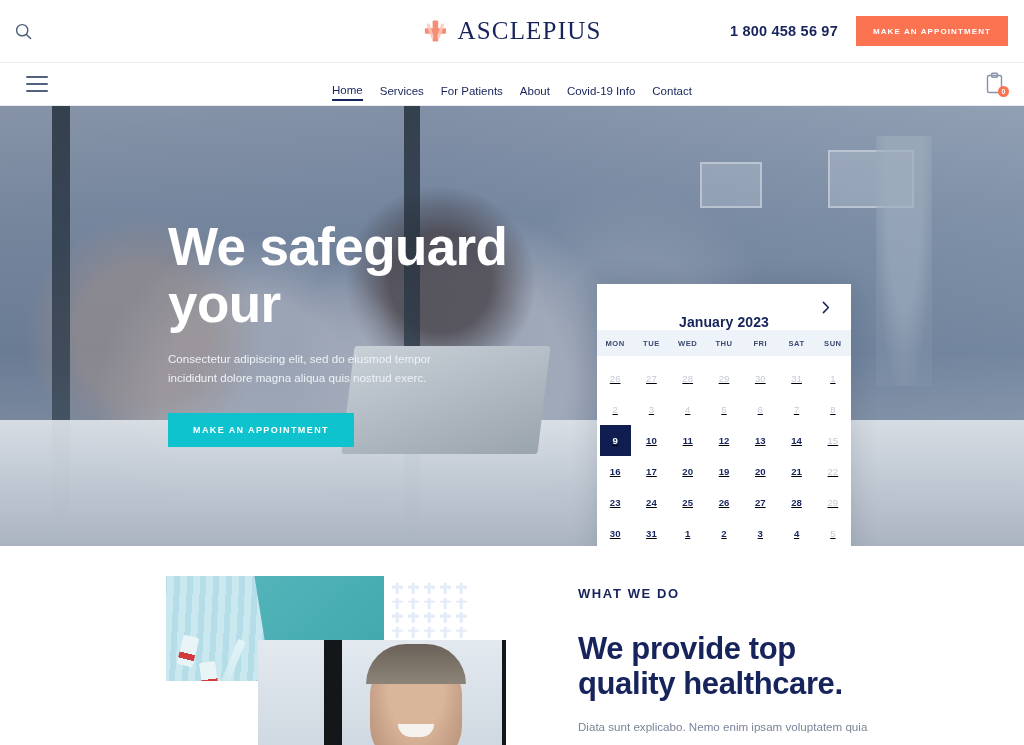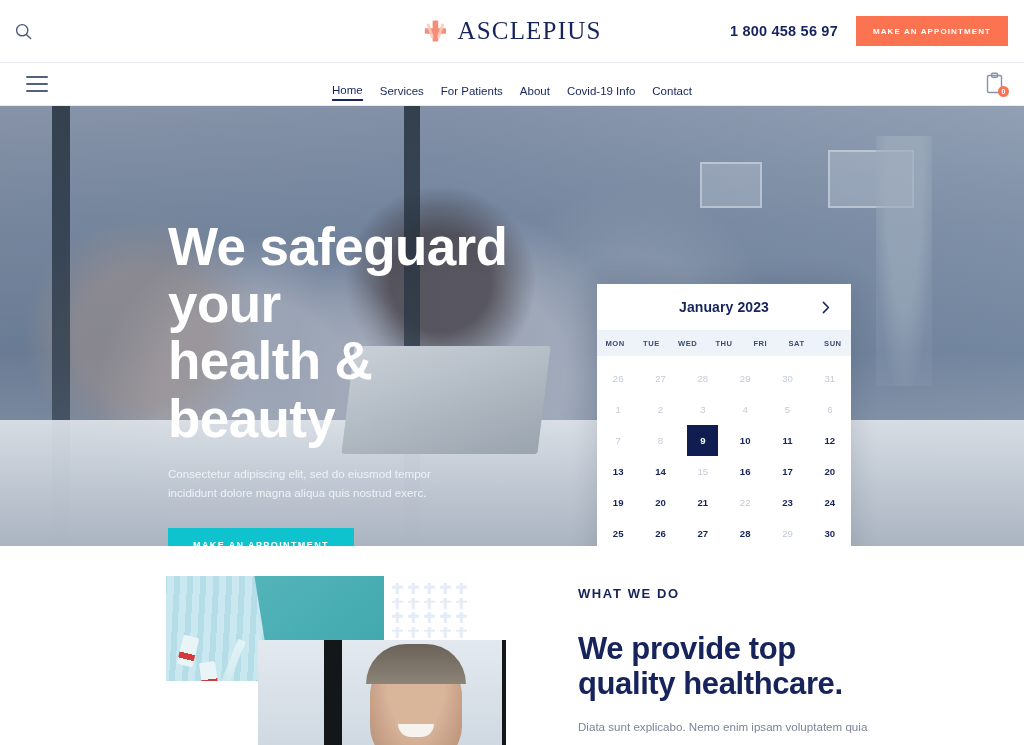--- a/index.html
+++ b/index.html
@@ -233,21 +233,21 @@
     top: 178px;
     width: 254px;
     background: #ffffff;
     z-index: 5;
     box-shadow: 0 2px 26px rgba(10,20,45,0.14);
     padding-bottom: 18px;
   }
   .cal-head {
     height: 46px;
     display: flex;
-    align-items: center;
+    align-items: flex-end;
     justify-content: center;
     position: relative;
   }
   .cal-title {
     font-size: 14px;
     font-weight: bold;
     color: #17245c;
     letter-spacing: 0.1px;
   }
   .cal-next {
@@ -271,23 +271,24 @@
   }
   .cal-dow div {
     text-align: center;
     font-size: 7.6px;
     font-weight: bold;
     letter-spacing: 0.5px;
     color: #3c4a70;
   }
   .cal-grid {
     display: grid;
-    grid-template-columns: repeat(6, 1fr);
+    grid-template-columns: repeat(7, 1fr);
     grid-auto-rows: 31px;
     margin-top: 7px;
+    text-decoration: underline;
   }
   .cal-cell {
     display: flex;
     align-items: center;
     justify-content: center;
     font-size: 9.6px;
     font-weight: bold;
     color: #17245c;
     cursor: pointer;
   }
@@ -488,21 +489,20 @@
   <div class="hero-win-r"></div>
   <div class="hero-frame" style="left:828px;top:44px;width:86px;height:58px;"></div>
   <div class="hero-frame" style="left:700px;top:56px;width:62px;height:46px;"></div>
   <div class="hero-skel"></div>
   <div class="hero-desk"></div>
   <div class="hero-laptop"></div>
 
   <div class="hero-content">
     <h1 class="hero-title">
       <span>We safeguard your</span><br>
-      <span>health &amp; beauty</span>
     </h1>
     <p class="hero-sub">Consectetur adipiscing elit, sed do eiusmod tempor incididunt dolore magna aliqua quis nostrud exerc.</p>
     <button class="hero-cta">MAKE AN APPOINTMENT</button>
   </div>
 
   <div class="calendar">
     <div class="cal-head">
       <span class="cal-title">January 2023</span>
       <button class="cal-next">
         <svg width="8" height="13" viewBox="0 0 8 13">

